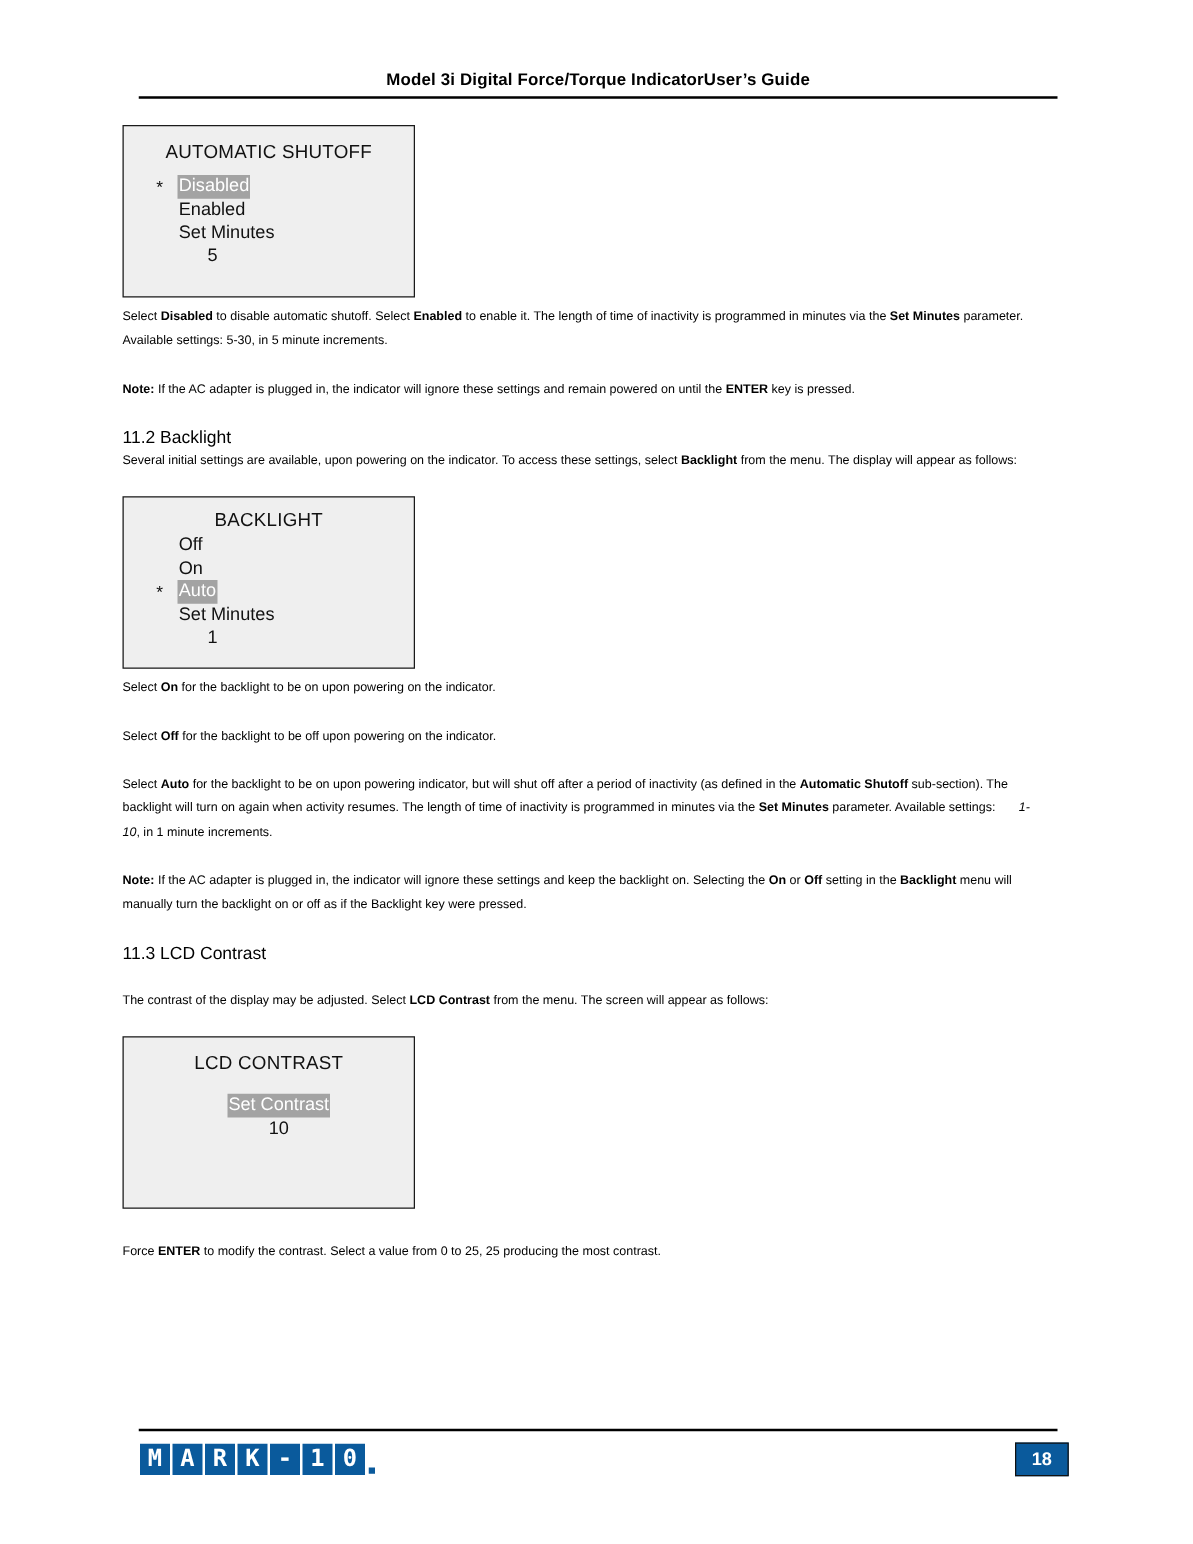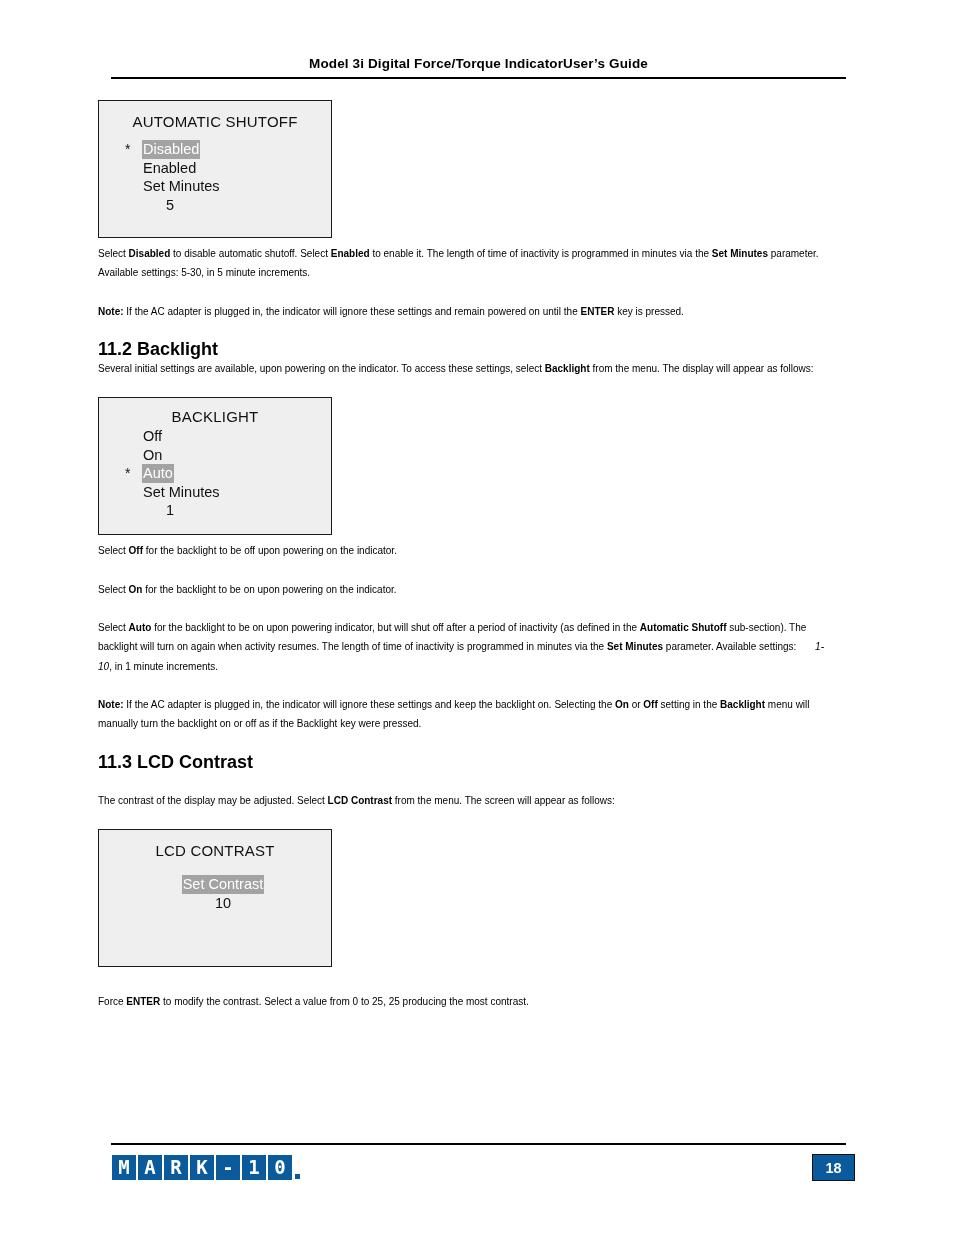--- a/index.html
+++ b/index.html
@@ -56,22 +56,22 @@
   p.body {
     font-size: 10px;
     line-height: 19.3px;
     margin: 0 0 19px 0;
     text-align: left;
   }
   p.body.tight {
     margin-bottom: 0;
   }
   .sec-head {
-    font-size: 18px;
-    font-weight: bold;
+    font-size: 14px;
+    font-weight: normal;
     line-height: 19.3px;
     margin: 0;
   }
   .spacer-lg { height: 19px; }
 
   b { font-weight: bold; }
   i { font-style: italic; margin-left: 16px; }
 
   
   .lcd {
@@ -250,23 +250,23 @@
           </div>
           <div class="lcd-row">
             <span class="lcd-star"></span>
             <span class="lcd-label">Set Minutes</span>
           </div>
           <span class="lcd-value">1</span>
         </div>
       </div>
     </div>
 
+    <p class="body"><span>Select </span><b>On</b><span> for the backlight to be on upon powering on the indicator.</span></p>
+
     <p class="body"><span>Select </span><b>Off</b><span> for the backlight to be off upon powering on the indicator.</span></p>
-
-    <p class="body"><span>Select </span><b>On</b><span> for the backlight to be on upon powering on the indicator.</span></p>
 
     <p class="body"><span>Select </span><b>Auto</b><span> for the backlight to be on upon powering indicator, but will shut off after a period of inactivity (as defined in the </span><b>Automatic Shutoff</b><span> sub-section). The backlight will turn on again when activity resumes. The length of time of inactivity is programmed in minutes via the </span><b>Set Minutes</b><span> parameter. Available settings: </span><i>1-10</i><span>, in 1 minute increments.</span></p>
 
     <p class="body"><b>Note:</b><span> If the AC adapter is plugged in, the indicator will ignore these settings and keep the backlight on. Selecting the </span><b>On</b><span> or </span><b>Off</b><span> setting in the </span><b>Backlight</b><span> menu will manually turn the backlight on or off as if the Backlight key were pressed.</span></p>
 
     <div class="sec-head">11.3 LCD Contrast</div>
     <div class="spacer-lg"></div>
     <p class="body"><span>The contrast of the display may be adjusted. Select </span><b>LCD Contrast</b><span> from the menu. The screen will appear as follows:</span></p>
 
     <div class="lcd-wrap">

